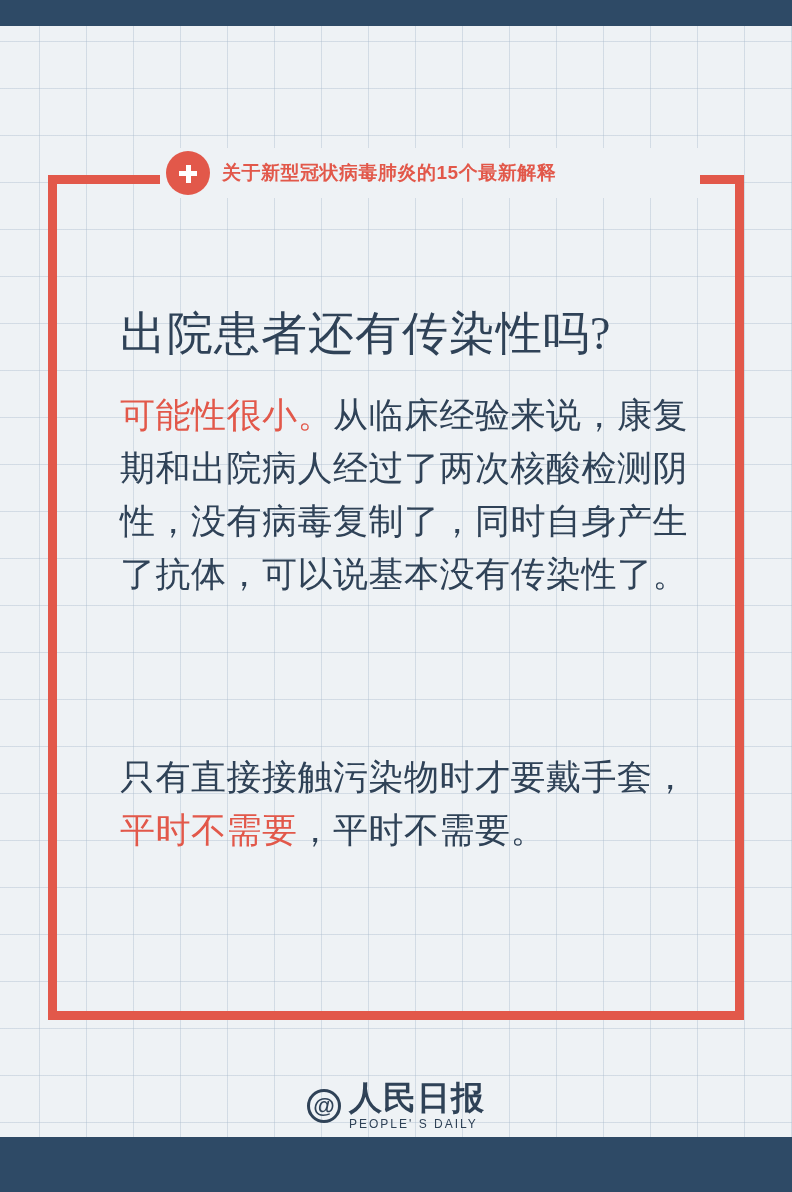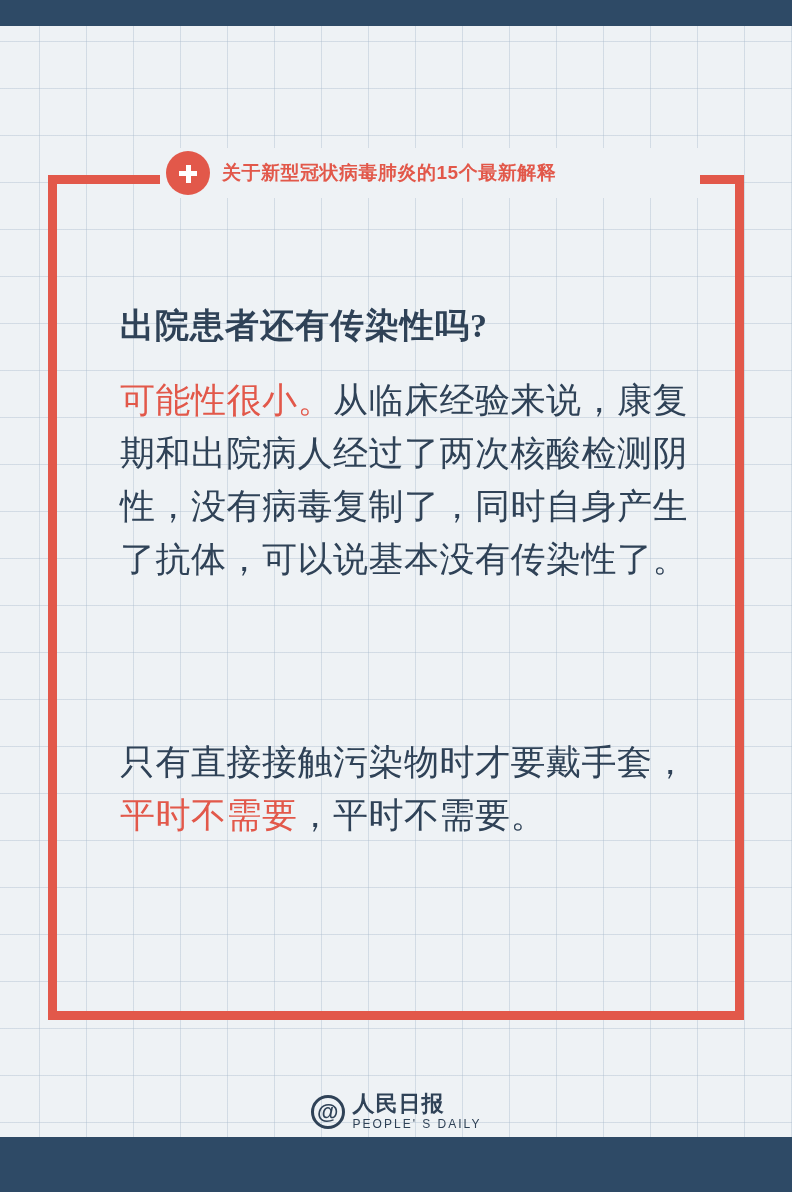--- a/index.html
+++ b/index.html
@@ -103,22 +103,22 @@
   .content {
     position: absolute;
     left: 120px;
     top: 305px;
     width: 570px;
   }
 
   .qa-block { margin-bottom: 58px; }
 
   .q-title {
-    font-size: 34px;
-    font-weight: bold;
+    font-size: 46px;
+    font-weight: normal;
     color: #2f4257;
     letter-spacing: 1px;
     line-height: 1.25;
     font-family: "Liberation Serif", "DejaVu Serif", serif;
     margin: 0 0 26px 0;
   }
 
   .a-body {
     font-size: 35px;
     line-height: 1.52;
@@ -156,21 +156,21 @@
     text-align: center;
     font-weight: bold;
   }
   .logo-text-wrap {
     display: flex;
     flex-direction: column;
     align-items: flex-start;
     line-height: 1;
   }
   .logo-cn {
-    font-size: 22px;
+    font-size: 33px;
     font-weight: bold;
     color: #2f4257;
     letter-spacing: 1px;
     font-family: "Liberation Serif", "DejaVu Serif", serif;
   }
   .logo-en {
     font-size: 12px;
     letter-spacing: 2px;
     color: #2f4257;
     font-family: "Liberation Sans", "DejaVu Sans", sans-serif;

